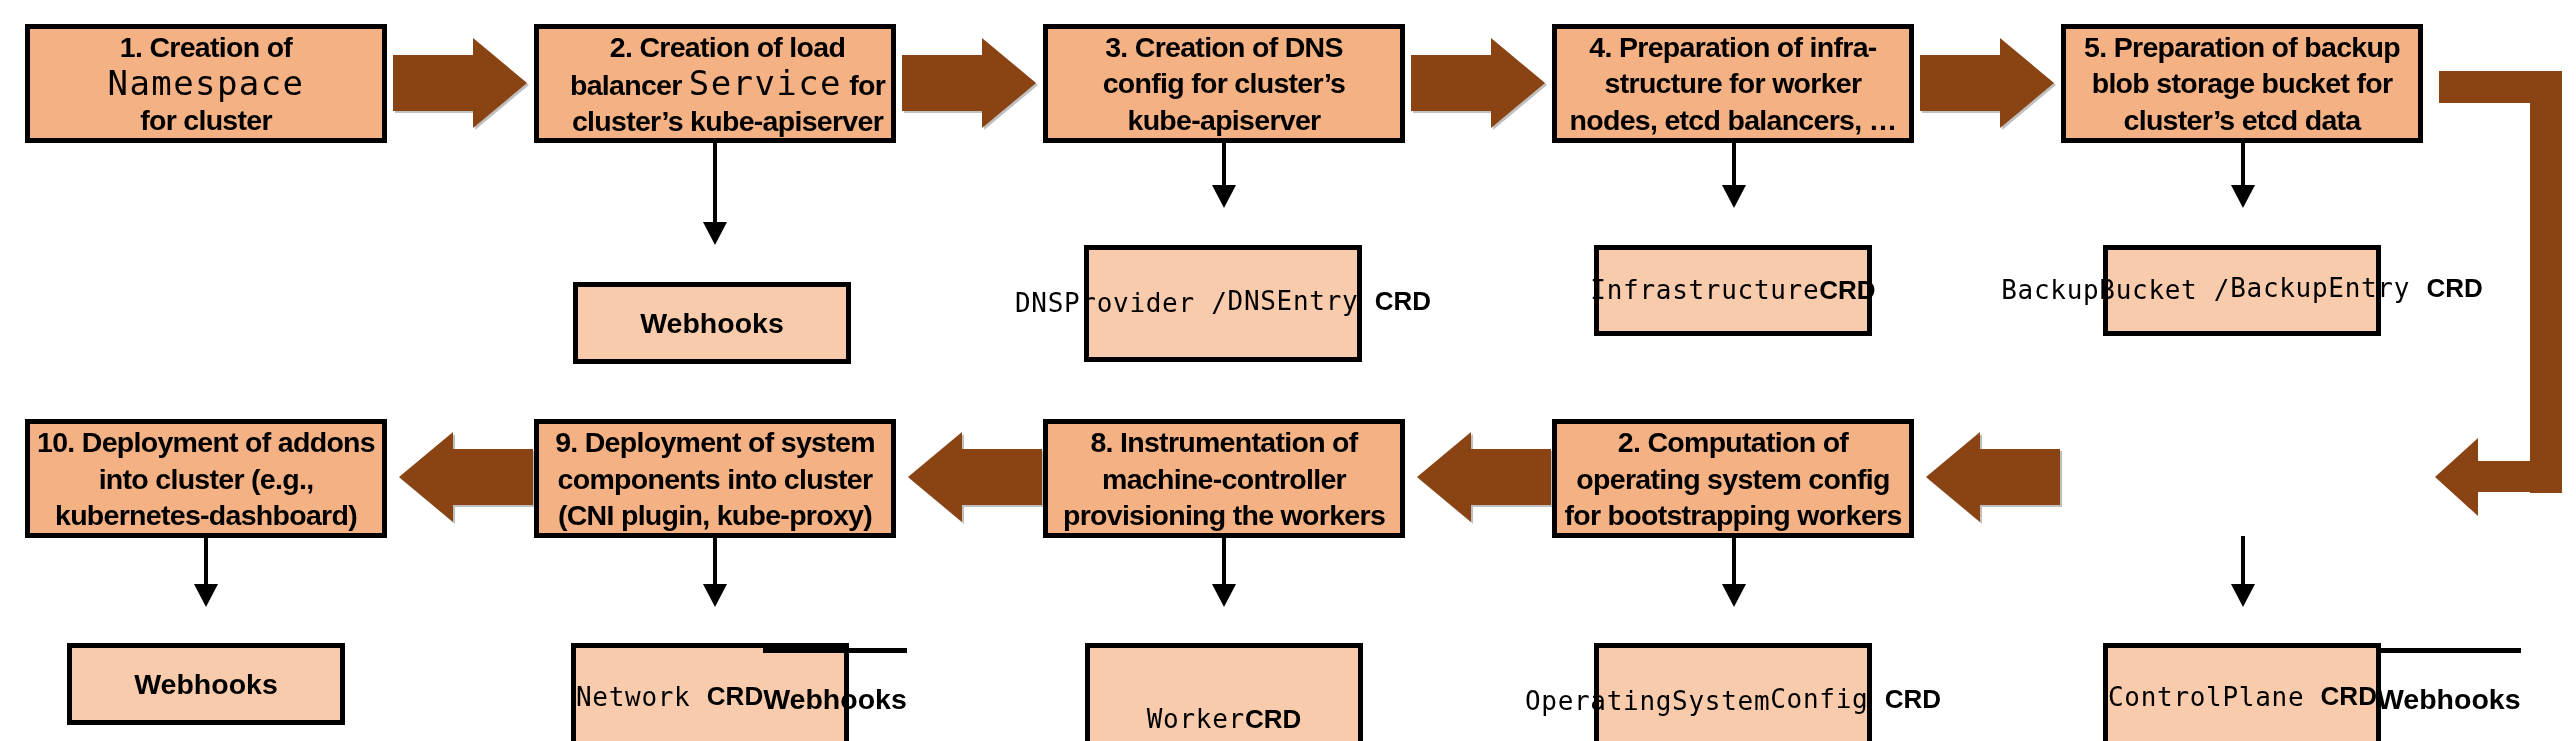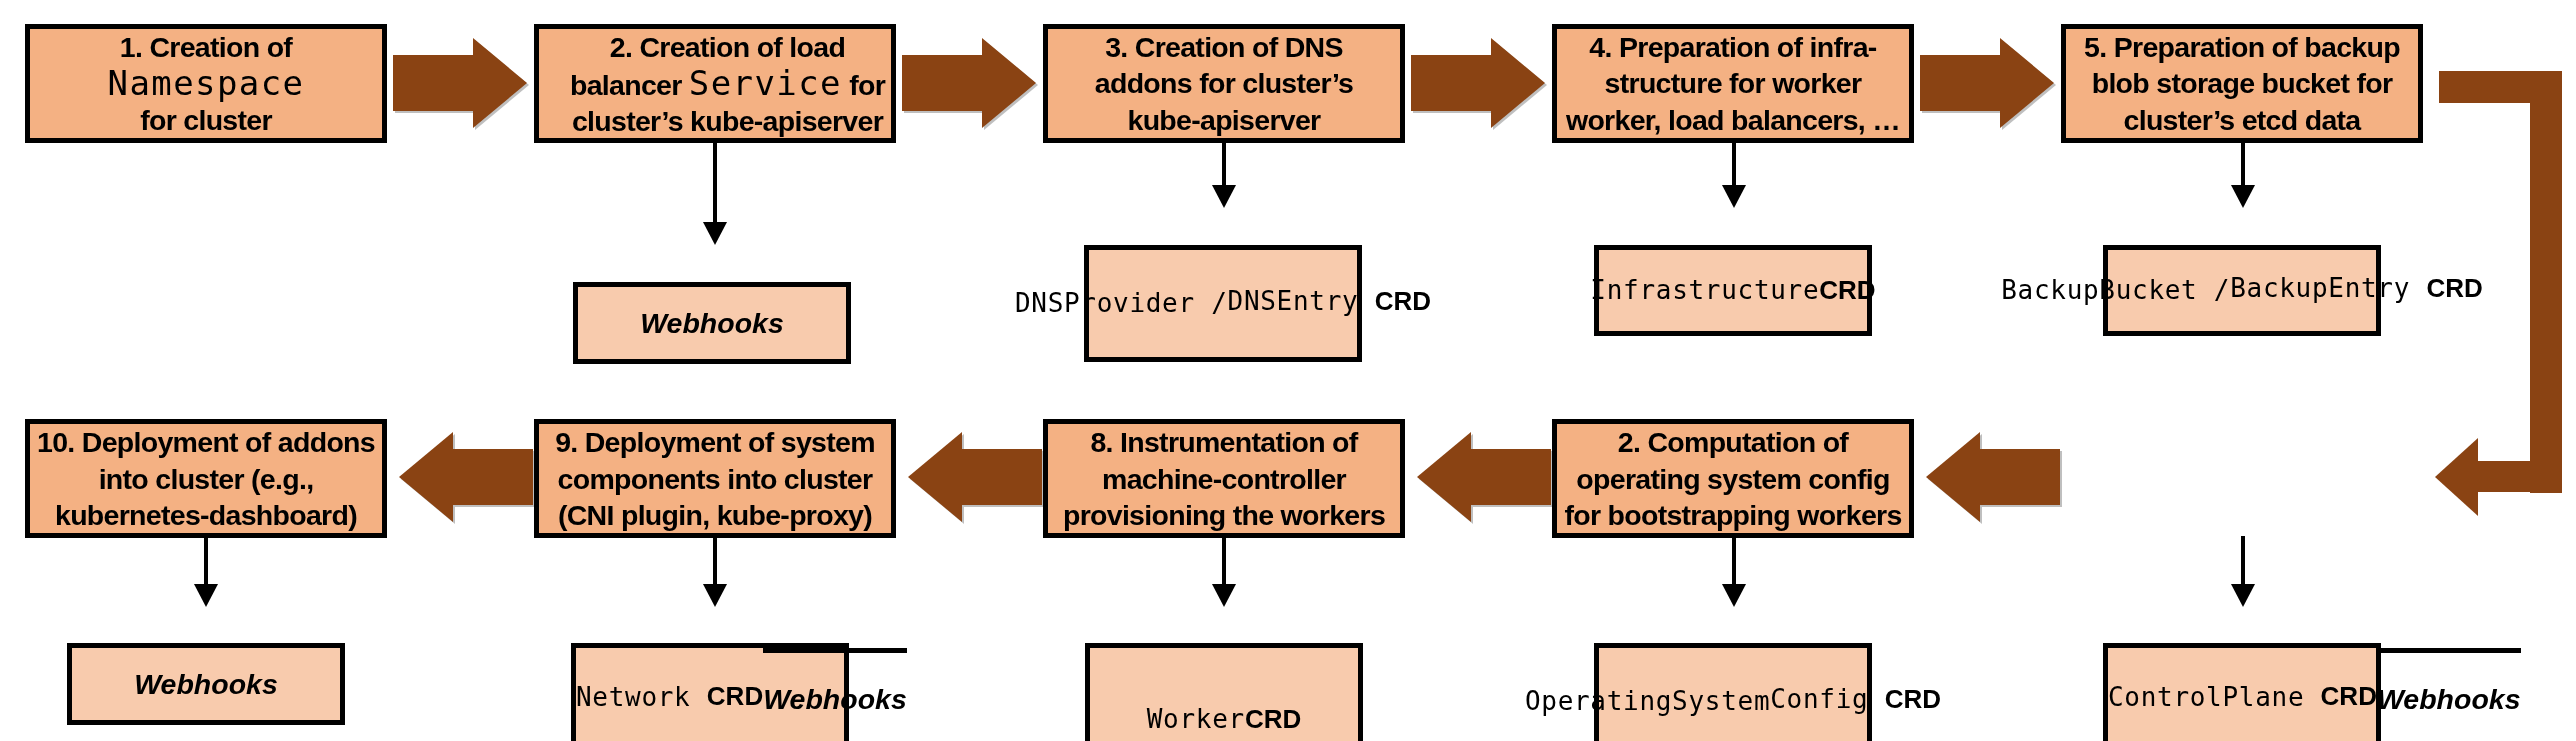--- a/index.html
+++ b/index.html
@@ -19,21 +19,21 @@
        display:flex;flex-direction:column;align-items:center;justify-content:space-between;}
   .box .line{white-space:pre;font-weight:700;font-size:28.5px;line-height:36px;letter-spacing:-0.7px;text-align:center;}
   .box .mono{font-family:"DejaVu Sans Mono",monospace;font-weight:400;font-size:34px;letter-spacing:1.4px;}
 
   
   .sub{position:absolute;width:278px;box-sizing:border-box;background:var(--sub-fill);
        border:5px solid var(--border);display:flex;flex-direction:row;align-items:center;justify-content:center;margin-top:36px;}
   .sub .line{white-space:pre;line-height:41px;text-align:center;}
   .mono{font-family:"DejaVu Sans Mono",monospace;font-weight:400;font-size:26px;letter-spacing:0.7px;}
   .crd{font-family:"Liberation Sans",sans-serif;font-weight:700;font-size:26px;letter-spacing:0;}
-  .wh{font-family:"Liberation Sans",sans-serif;font-weight:700;font-size:28.5px;font-style:italic;}
+  .wh{font-family:"Liberation Sans",sans-serif;font-weight:700;font-size:28.5px;}
 
   .stack{padding:0;justify-content:stretch;}
   .stack .cell{flex:1;align-self:stretch;display:flex;align-items:center;justify-content:center;white-space:pre;}
   .stack .cell + .cell{border-top:5.7px solid var(--border);}
 
   
   .conn{position:absolute;width:3.6px;background:#000;}
   .conn::after{content:"";position:absolute;top:100%;left:50%;transform:translateX(-50%);
                border-left:12px solid transparent;border-right:12px solid transparent;
                border-top:23px solid #000;}
@@ -98,28 +98,28 @@
   </div>
 
   <div class="box" id="s2">
     <div class="line">2. Creation of load</div>
     <div class="line"><span>balancer </span><span class="mono">Service</span><span> for</span></div>
     <div class="line">cluster’s kube-apiserver</div>
   </div>
 
   <div class="box" id="s3">
     <div class="line">3. Creation of DNS</div>
-    <div class="line">addons for cluster’s</div>
+    <div class="line">config for cluster’s</div>
     <div class="line">kube-apiserver</div>
   </div>
 
   <div class="box" id="s4">
     <div class="line">4. Preparation of infra-</div>
     <div class="line">structure for worker</div>
-    <div class="line">worker, load balancers, …</div>
+    <div class="line">nodes, etcd balancers, …</div>
   </div>
 
   <div class="box" id="s5">
     <div class="line">5. Preparation of backup</div>
     <div class="line">blob storage bucket for</div>
     <div class="line">cluster’s etcd data</div>
   </div>
 
 
   <div class="box" id="s7">

